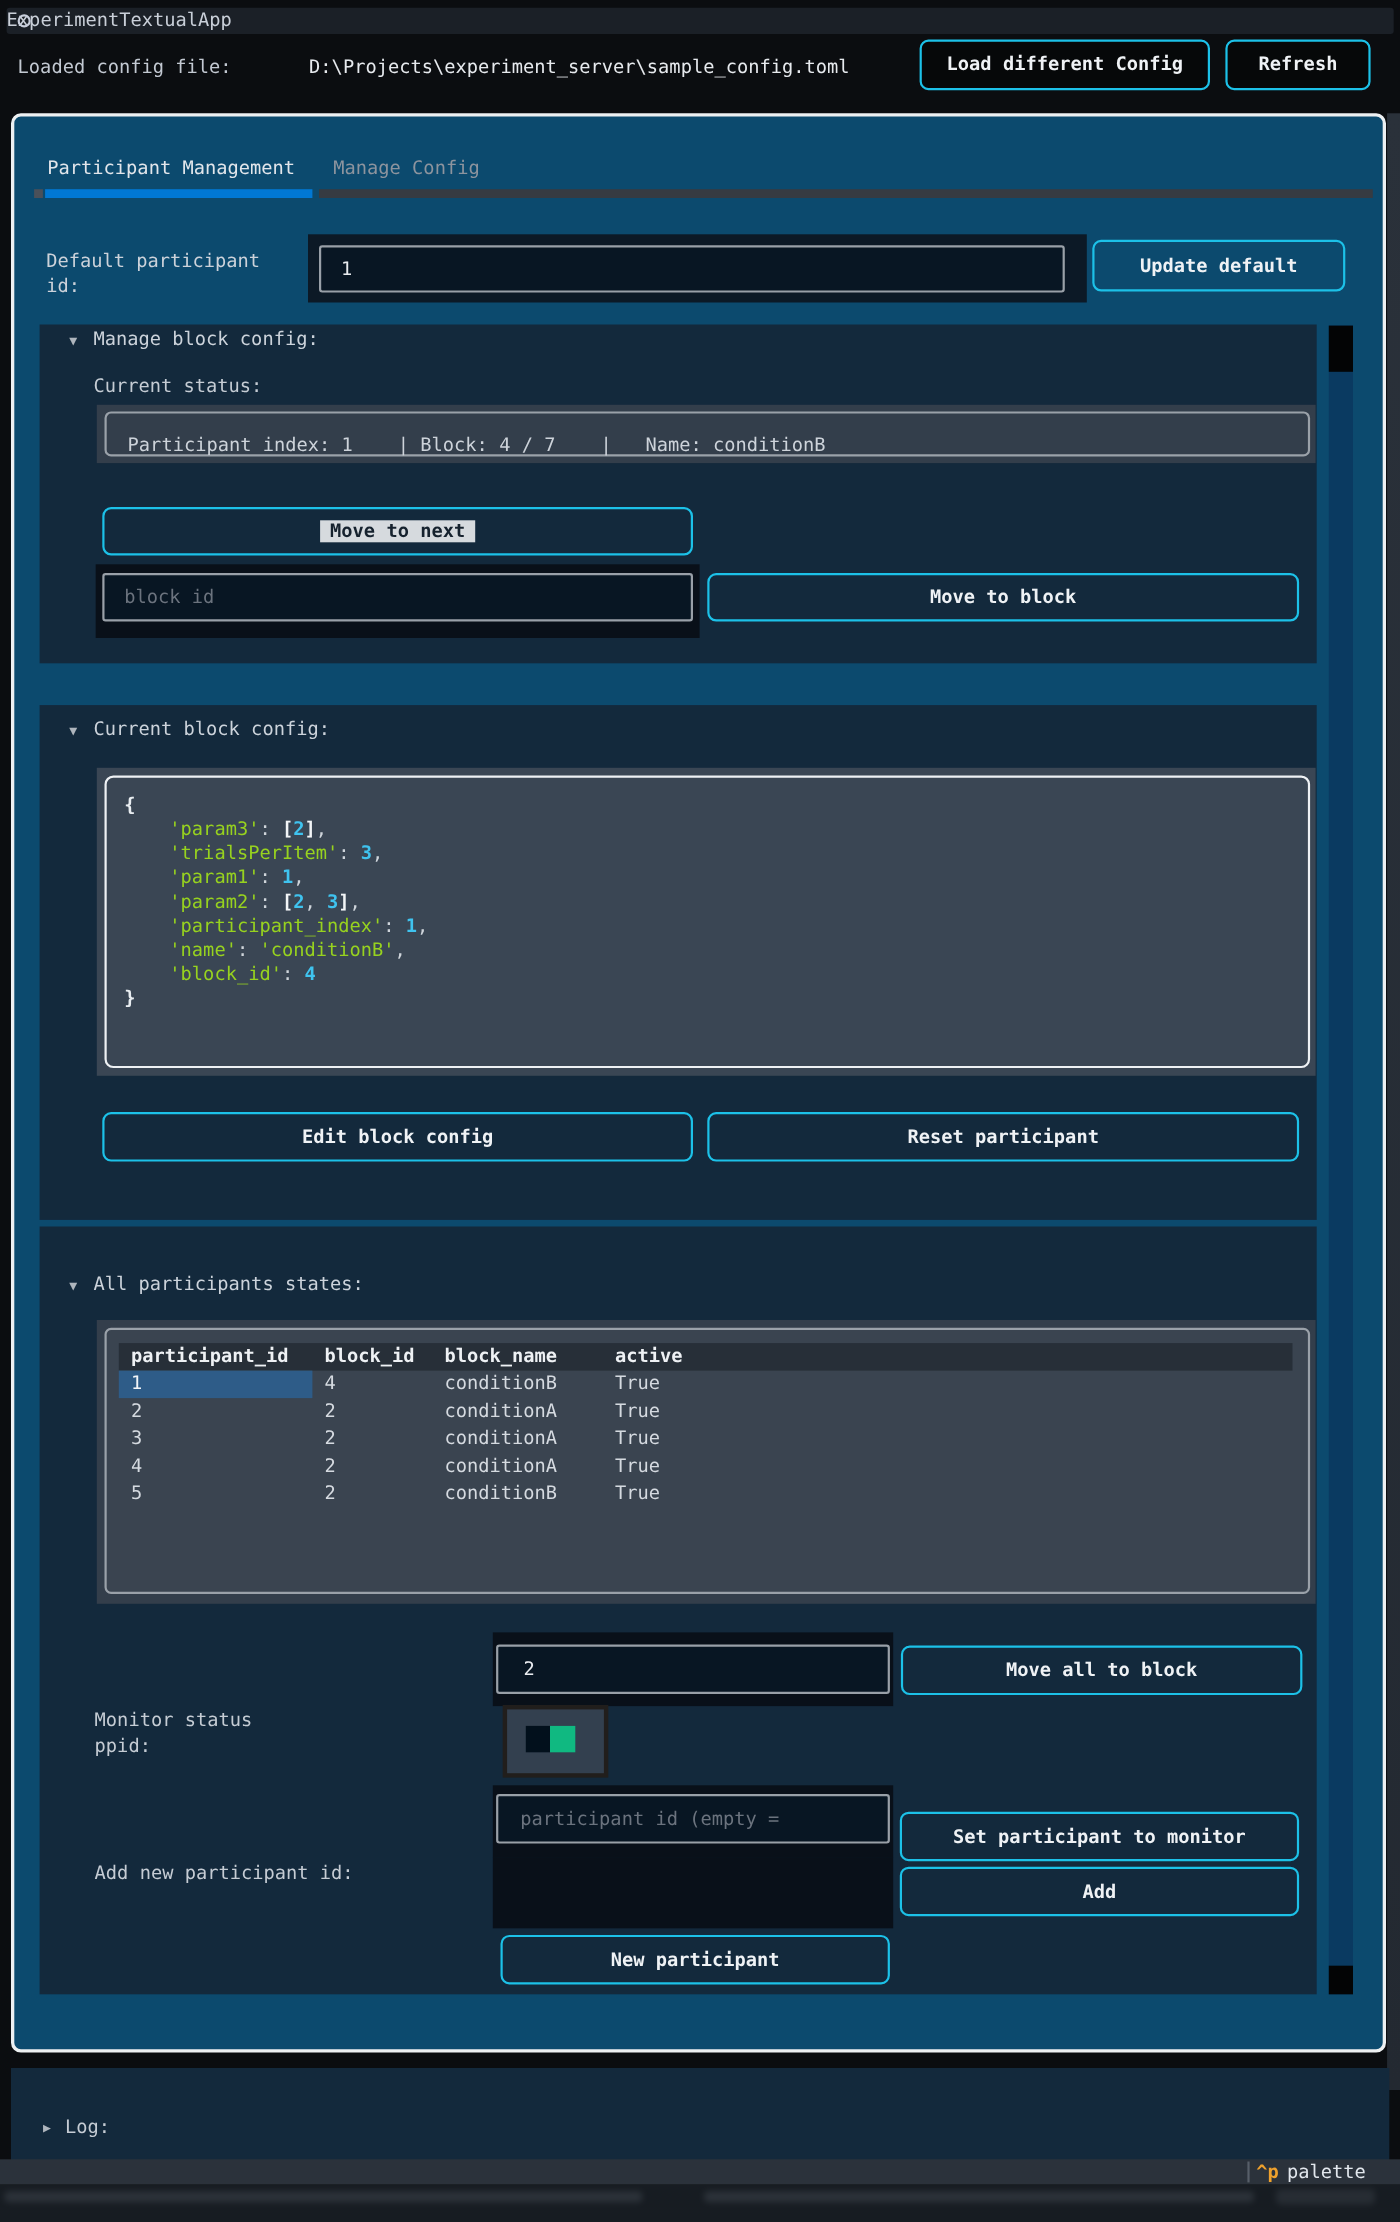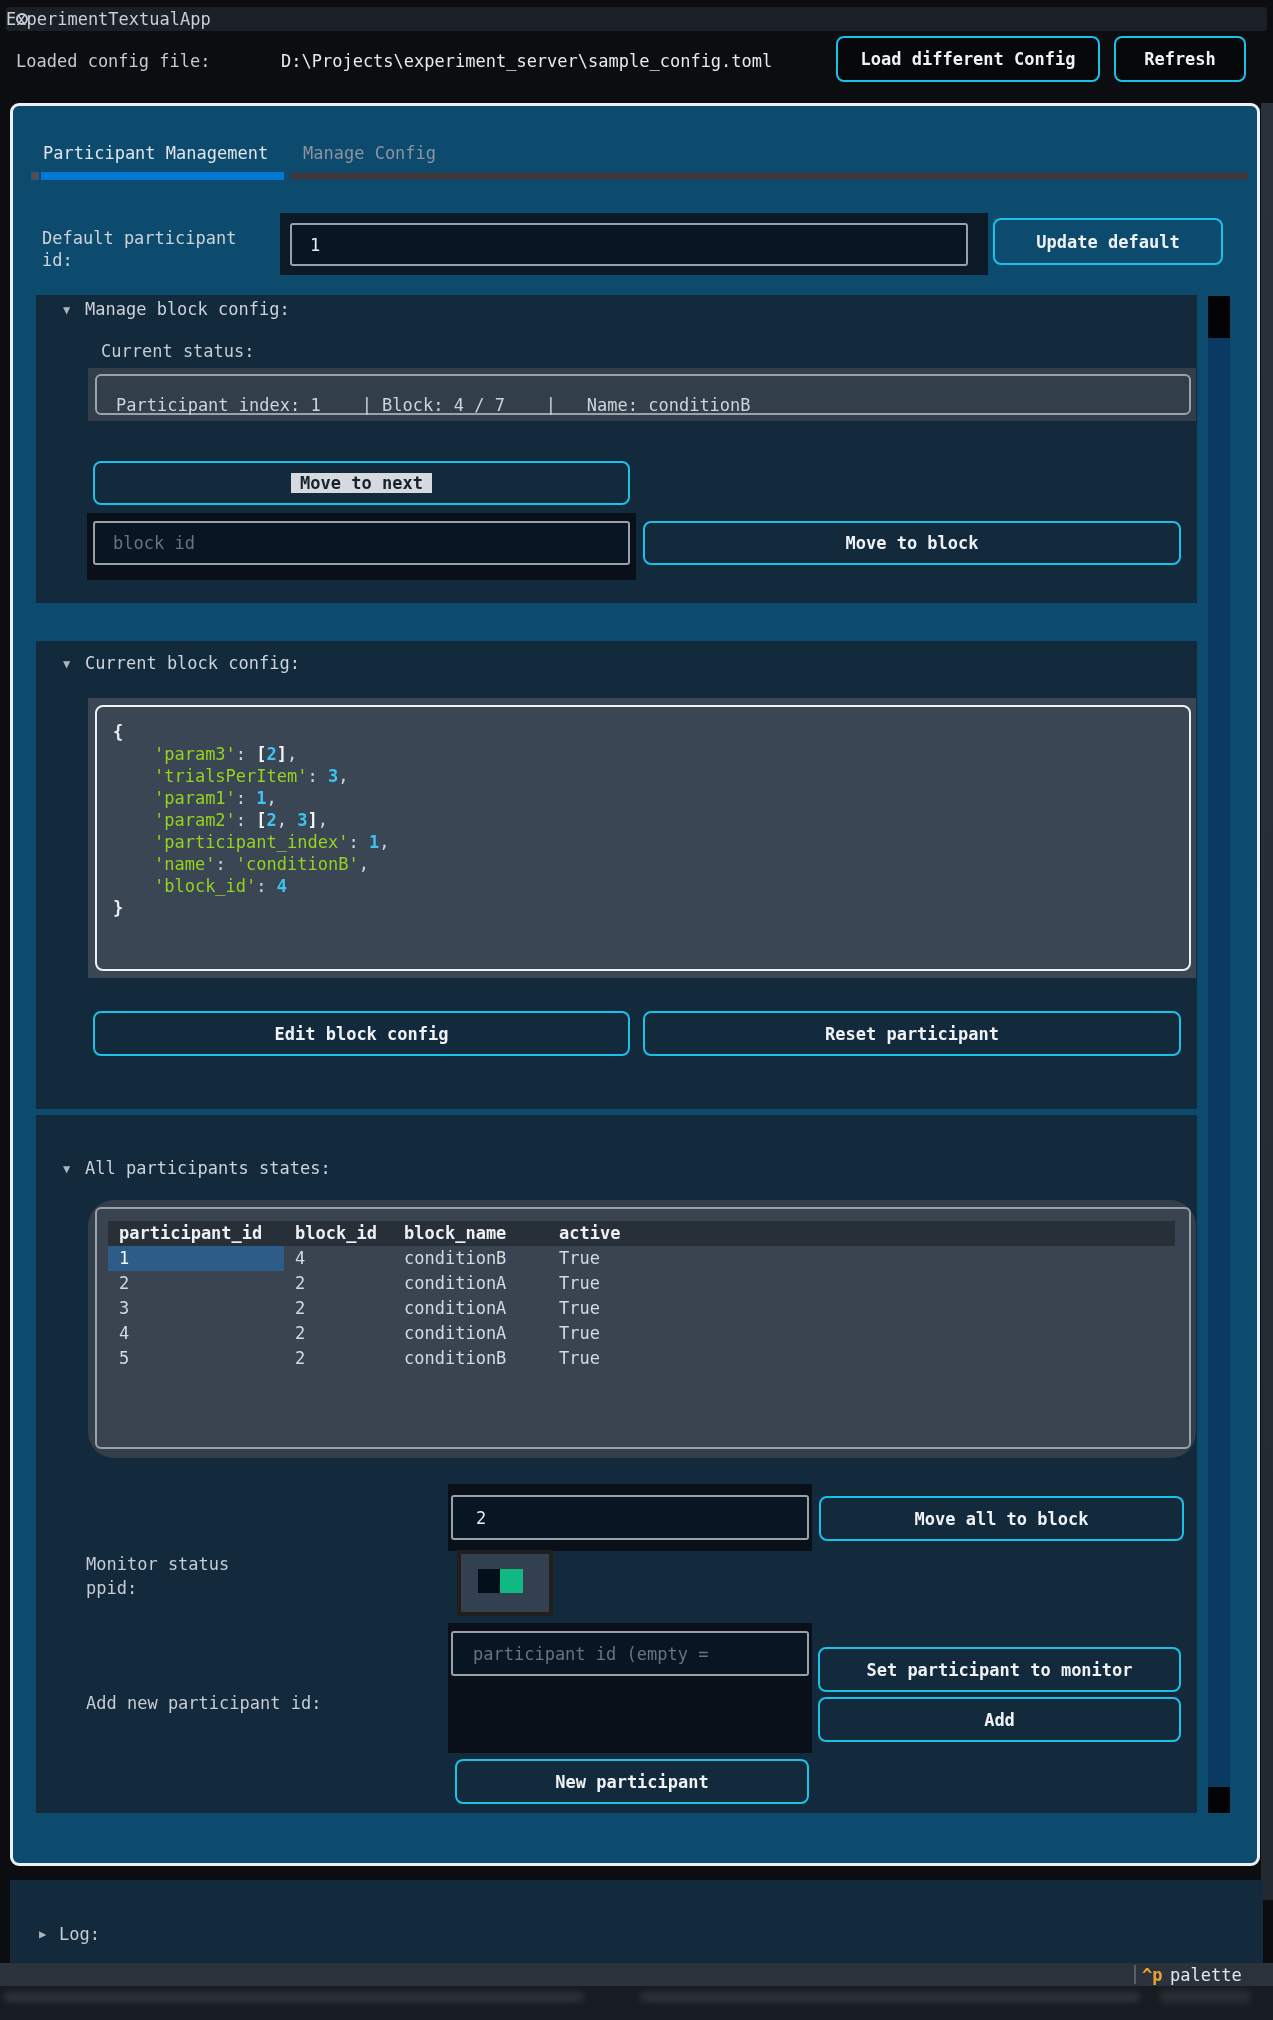--- a/index.html
+++ b/index.html
@@ -42,42 +42,42 @@
   .def-input{left:277px;top:117px;width:678px;height:43px;}
   .cbtn{background:transparent;border:2px solid var(--accent);border-radius:8px;color:#eff2f5;font-weight:bold;display:flex;align-items:center;justify-content:center;}
   .def-btn{left:980px;top:112px;width:230px;height:47px;}
   
   .section{background:var(--section);}
   .s1{left:23px;top:189px;width:1161px;height:308px;}
   .s2{left:23px;top:535px;width:1161px;height:468px;}
   .s3{left:23px;top:1009px;width:1161px;height:698px;}
   .coll-arrow{font-size:12px;color:#aeb5bd;}
   .coll-title{color:#ccd3db;}
-  .stat-label{left:49px;top:46px;color:#c5ccd4;margin-left:16px;}
+  .stat-label{left:49px;top:46px;color:#c5ccd4;}
   .stat-band{left:52px;top:73px;width:1108px;height:53px;background:var(--band);}
   .stat-box{left:7px;top:6px;width:1096px;height:41px;border:2px solid #9aa1a9;border-radius:6px;}
   .stat-text{left:19px;top:9px;color:#cdd3da;white-space:pre;margin-top:10px;}
   .btn-move-next{left:57px;top:166px;width:537px;height:44px;}
   .hl-label{background:#d6dade;color:#16222e;font-weight:bold;padding:0 9px;}
   .halo1{left:51px;top:218px;width:549px;height:67px;}
   .input-blockid{left:57px;top:226px;width:537px;height:44px;}
   .btn-move-block{left:607px;top:226px;width:538px;height:44px;}
   
   .json-band{left:52px;top:57px;width:1108px;height:280px;background:var(--panel);}
   .json-box{left:7px;top:7px;width:1096px;height:266px;border:2px solid #eef1f4;border-radius:8px;}
   .cfg-lines{left:16px;top:14px;line-height:22px;white-space:pre;}
   .tk-brace{color:#e8edf1;font-weight:bold;}
   .tk-key{color:var(--keygreen);}
   .tk-num{color:var(--numcyan);font-weight:bold;}
   .tk-brk{color:#f2f5f7;font-weight:bold;}
   .tk-p{color:#cfd5db;}
   .btn-edit{left:57px;top:370px;width:537px;height:45px;}
   .btn-reset{left:607px;top:370px;width:538px;height:45px;}
   
-  .tbl-band{left:52px;top:85px;width:1108px;height:258px;background:var(--band);border-radius:26px;}
+  .tbl-band{left:52px;top:85px;width:1108px;height:258px;background:var(--band);}
   .tbl-box{left:7px;top:7px;width:1096px;height:242px;border:2px solid #9aa1a9;border-radius:6px;background:var(--tableslate);}
   .tbl-header{left:11px;top:12px;width:1067px;height:25px;background:var(--headerdark);display:flex;font-weight:bold;color:#eef1f4;}
   .tbl-rows{left:11px;top:37px;width:1067px;}
   .trow{display:flex;height:25px;color:#d5dae0;}
   .cell{padding-left:11px;line-height:25px;white-space:pre;overflow:hidden;}
   .c1{width:176px;} .c2{width:109px;} .c3{width:155px;} .c4{flex:1;}
   .cell.sel{background:var(--selcell);color:#f2f5f8;}
   
   .halo2{left:412px;top:369px;width:364px;height:67px;}
   .input-moveall{left:415px;top:380px;width:358px;height:45px;padding-left:23px;}

